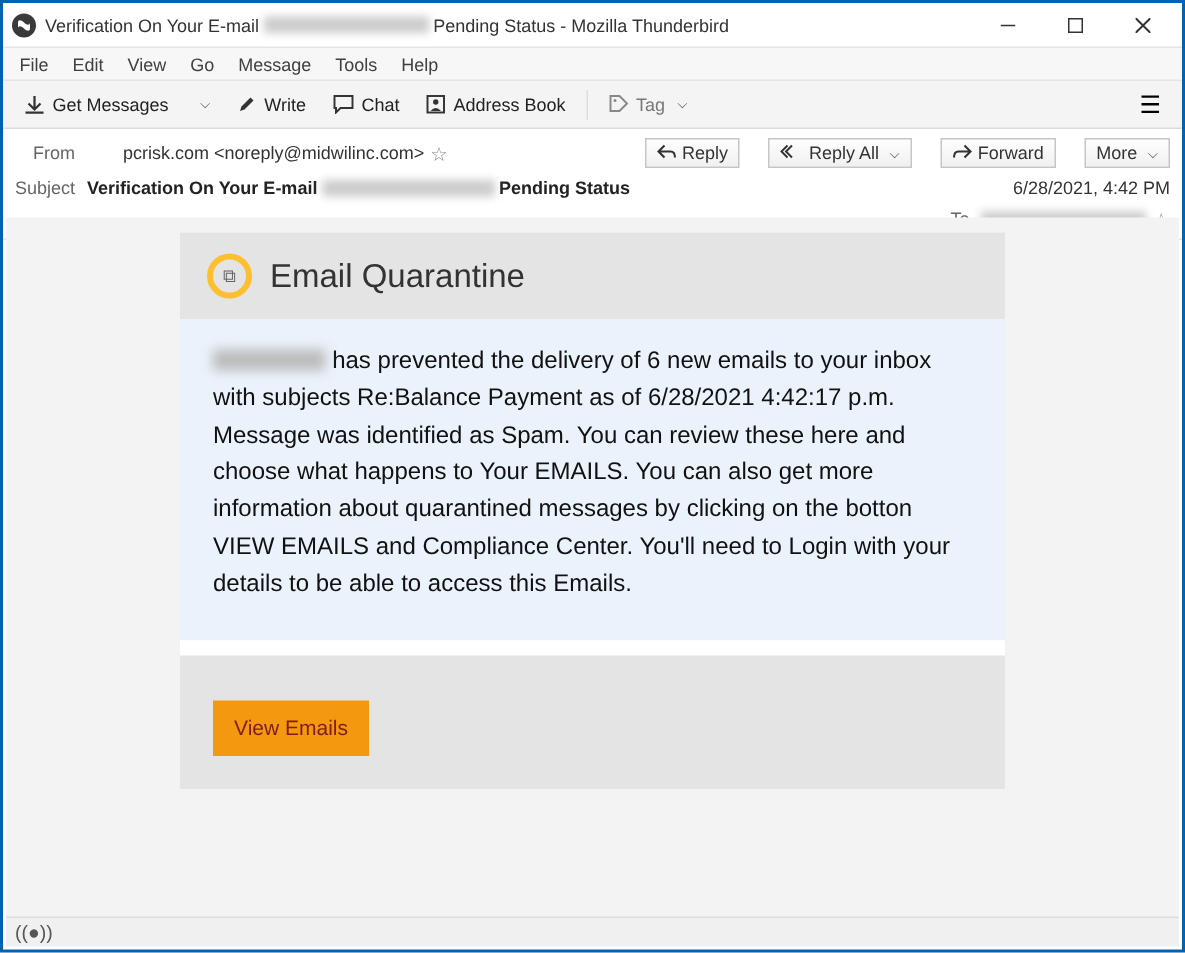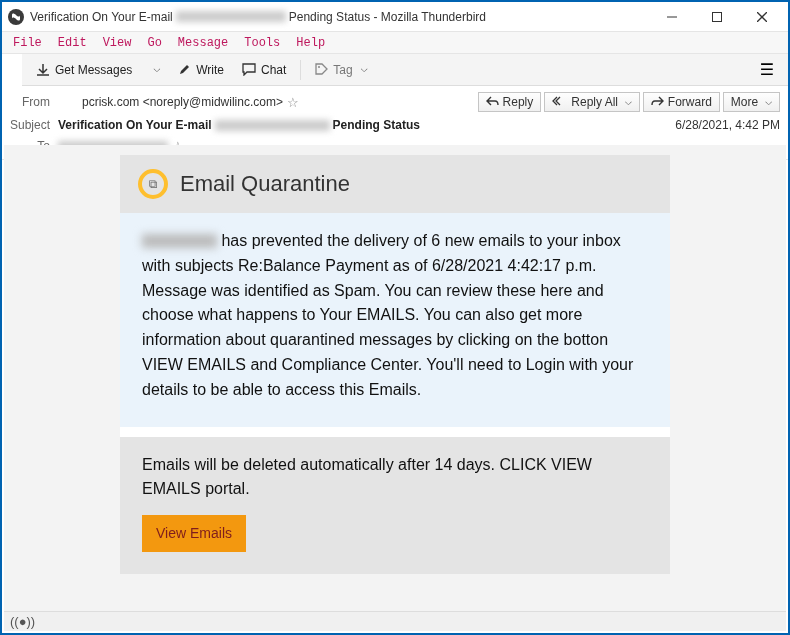--- a/index.html
+++ b/index.html
@@ -46,51 +46,50 @@
     }
     .menubar {
       height: 22px;
       display: flex;
       align-items: center;
       padding: 0 4px;
       gap: 2px;
       background: #f7f7f7;
       border-bottom: 1px solid #e5e5e5;
     }
-    .menubar span { padding: 2px 7px; color: #be185d; font-family: Liberation Mono, monospace; }
+    .menubar span { padding: 2px 7px; color: #404040; }
     .toolbar {
       height: 32px;
       display: flex;
       align-items: center;
       padding: 0 6px;
       gap: 2px;
       background: #f4f4f4;
       border-bottom: 1px solid #ddd;
-      margin-left: 20px;
     }
     .tbtn {
       display: flex; align-items: center;
       padding: 3px 8px;
       gap: 5px;
       color: #222;
     }
     .tbtn svg { display: block; }
     .tb-sep { width: 1px; height: 20px; background: #ddd; margin: 0 4px; }
     .chev { margin-left: 3px; font-size: 9px; color: #555; }
     .hamburger { margin-left: auto; padding: 4px 8px; font-size: 16px; }
     .msg-header {
       padding: 6px 8px 4px 8px;
       background: #fff;
       border-bottom: 1px solid #e5e5e5;
     }
-    .msg-header-row { display: flex; align-items: center; min-height: 18px; }
+    .msg-header-row { display: flex; align-items: center; min-height: 18px; justify-content: flex-end; }
     .msg-label { width: 48px; text-align: right; color: #666; padding-right: 8px; }
     .from-text { color: #333; padding-left: 24px; }
     .star { color: #888; margin-left: 4px; font-size: 13px; }
-    .actions-right { margin-left: auto; display: flex; gap: 3px; }
+    .actions-right { margin-left: auto; display: flex; gap: 19px; }
     .abtn {
       border: 1px solid #c5c5c5;
       background: linear-gradient(#fefefe,#f0f0f0);
       padding: 2px 7px;
       display: flex; align-items: center;
       gap: 4px;
       color: #333;
       font-size: 12px;
     }
     .subj-line { color: #222; margin-top: 3px; }
@@ -244,20 +243,30 @@
     <span>Write</span>
   </div>
   <div class="tbtn">
     <span>
         <svg width="14" height="13" viewBox="0 0 14 13">
           <path d="M1 1 H13 V9 H5 L2 12 V9 H1 Z" fill="none" stroke="#333" stroke-width="1.3"></path>
         </svg>
       </span>
     <span>Chat</span>
   </div>
+  <div class="tbtn">
+    <span>
+        <svg width="13" height="13" viewBox="0 0 13 13">
+          <rect x="1" y="1" width="11" height="11" fill="none" stroke="#333" stroke-width="1.3"></rect>
+          <circle cx="6.5" cy="5" r="1.8" fill="#333"></circle>
+          <path d="M3 11 Q6.5 7 10 11" fill="#333"></path>
+        </svg>
+      </span>
+    <span>Address Book</span>
+  </div>
   <div class="tb-sep"></div>
   <div class="tbtn">
     <span>
         <svg width="13" height="13" viewBox="0 0 13 13">
           <path d="M1 1 H7 L12 6 L7 11 H1 Z" fill="none" stroke="#888" stroke-width="1.3"></path>
           <circle cx="4" cy="4" r="1" fill="#888"></circle>
         </svg>
       </span>
     <span style="color:#777">Tag</span>
     <span class="chev">⌵</span>
@@ -318,21 +327,20 @@
       <div class="badge-ring">⧉</div>
       <div class="card-hdr-text">Email Quarantine</div>
     </div>
     <div class="card-body">
       <div>
         <span class="body-blur1"></span><span> has prevented the delivery of 6 new emails to your inbox with subjects Re:Balance Payment as of 6/28/2021 4:42:17 p.m. Message was identified as Spam. You can review these here and choose what happens to Your EMAILS. You can also get more information about quarantined messages by clicking on the botton VIEW EMAILS and Compliance Center. You'll need to Login with your details to be able to access this Emails.</span>
       </div>
     </div>
     <div class="white-gap"></div>
     <div class="card-footer">
-      <div>Emails will be deleted automatically after 14 days. CLICK VIEW EMAILS portal.</div>
       <div class="view-btn">View Emails</div>
     </div>
   </div>
 </div>
 
 <div class="statusbar">
   <span style="font-size:13px;color:#555">((●))</span>
 </div>
 
 </body></html>

